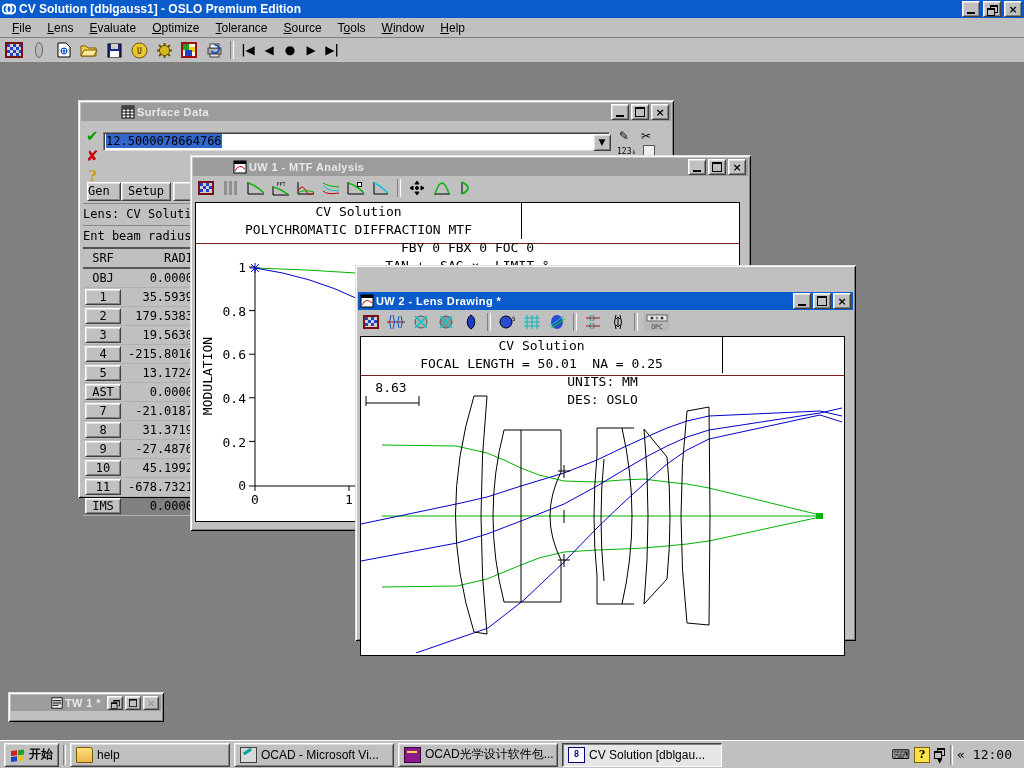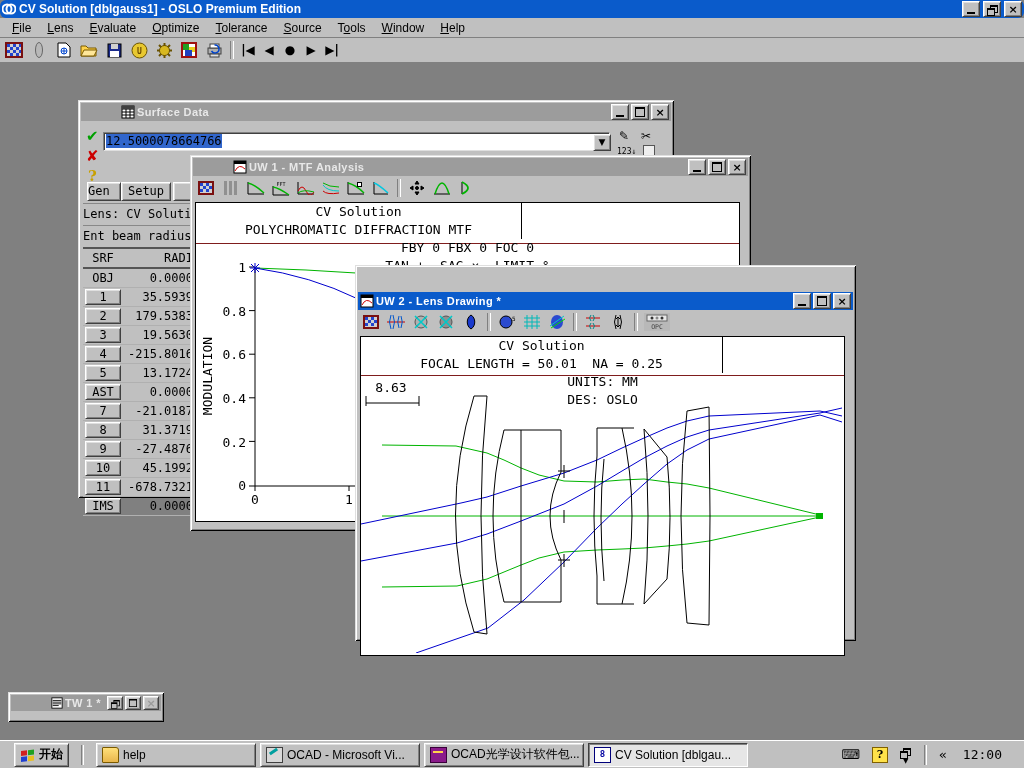--- a/index.html
+++ b/index.html
@@ -25,21 +25,21 @@
       box-shadow:inset 1px 1px 0 #dfdfdf, inset -1px -1px 0 #808080;}
   .g-min{width:8px;height:2px;background:#000;margin-top:7px;}
   .g-max{width:8px;height:7px;border:1px solid #000;border-top-width:2px;}
   .g-res{position:relative;width:10px;height:9px;}
   .g-res:before{content:"";position:absolute;left:3px;top:0;width:6px;height:5px;border:1px solid #000;border-top-width:2px;}
   .g-res:after{content:"";position:absolute;left:0;top:3px;width:6px;height:5px;border:1px solid #000;border-top-width:2px;background:#c0c0c0;}
   .g-x{font:bold 11px "DejaVu Sans",sans-serif;color:#000;line-height:1;}
   .g-x.dim{color:#9a9a9a;}
   .wicon{width:14px;height:14px;flex:none;}
   
-  #titlebar{position:absolute;left:0;top:0;width:1024px;height:18px;background:#0a5bcb;display:flex;align-items:center;gap:3px;padding:0 2px;box-sizing:border-box;border-radius:6px;}
+  #titlebar{position:absolute;left:0;top:0;width:1024px;height:18px;background:#0a5bcb;display:flex;align-items:center;gap:3px;padding:0 2px;box-sizing:border-box;}
   #titlebar .t{flex:1;color:#fff;font:bold 12px "Liberation Sans",sans-serif;}
   #menubar{position:absolute;left:0;top:18px;width:1024px;height:20px;background:#c0c0c0;display:flex;align-items:center;padding-left:4px;box-sizing:border-box;border-bottom:1px solid #808080;}
   .menu-item{font:12px "Liberation Sans",sans-serif;color:#000;padding:2px 8px;}
   #maintb{position:absolute;left:0;top:38px;width:1024px;height:26px;background:#c0c0c0;display:flex;align-items:center;gap:3px;padding-left:3px;box-sizing:border-box;border-bottom:2px solid #808080;}
   .tbi{width:22px;height:20px;display:flex;align-items:center;justify-content:center;flex:none;}
   .tbsep{width:2px;height:18px;border-left:1px solid #808080;border-right:1px solid #fff;margin:0 2px;flex:none;}
   .vcr{font:bold 12px "DejaVu Sans",sans-serif;color:#000;width:18px;text-align:center;flex:none;}
   
   .body{position:relative;width:100%;height:calc(100% - 18px);}
   .mono{font-family:"DejaVu Sans Mono",monospace;}
@@ -50,21 +50,21 @@
   
   .sd-row{display:flex;height:18px;align-items:center;border-bottom:1px solid #b0b0b0;}
   .sd-srf{width:40px;text-align:center;flex:none;display:flex;align-items:center;justify-content:center;}
   .sd-rad{width:70px;text-align:right;padding-right:3px;flex:none;}
   .rowbtn{display:inline-block;width:34px;height:14px;line-height:14px;text-align:center;}
   .rowbtn.raised{background:#c0c0c0;border:1px solid;border-color:#fff #404040 #404040 #fff;box-shadow:inset 1px 1px 0 #dfdfdf, inset -1px -1px 0 #808080;}
   .sd-table{font:12px "DejaVu Sans Mono",monospace;}
   
   #statusbar{position:absolute;left:0;top:718px;width:1024px;height:22px;background:#c0c0c0;border-top:1px solid #fff;display:flex;gap:3px;padding:2px 0 0 2px;box-sizing:border-box;}
   .stat{height:16px;line-height:16px;font:11px "DejaVu Sans Mono",monospace;padding:0 6px;color:#000;}
-  #taskbar{position:absolute;left:0;top:740px;width:1024px;height:28px;background:#c0c0c0;border-top:1px solid #fff;display:flex;align-items:center;gap:12px;padding:0 14px;box-sizing:border-box;}
+  #taskbar{position:absolute;left:0;top:740px;width:1024px;height:28px;background:#c0c0c0;border-top:1px solid #fff;display:flex;align-items:center;gap:4px;padding:0 4px;box-sizing:border-box;}
   .task{height:22px;display:flex;align-items:center;gap:4px;padding:0 5px;font:12px "Liberation Sans",sans-serif;overflow:hidden;white-space:nowrap;flex:none;}
   .task.active{border-color:#404040 #fff #fff #404040;background:#e6e6e6;box-shadow:inset 1px 1px 0 #808080;}
   .ticon{width:15px;height:14px;flex:none;}
   .folder-icon{background:linear-gradient(#ffe07a,#e8b64c);border:1px solid #7a5a00;border-radius:1px 3px 1px 1px;}
   .ocad-icon{background:#d8d8d8;border:1px solid #404040;position:relative;}
   .ocad-icon:before{content:"";position:absolute;left:2px;top:2px;width:9px;height:3px;background:#00a0a0;transform:rotate(-35deg);}
   .book-icon{background:#8a1a8a;border:1px solid #3a003a;position:relative;}
   .book-icon:before{content:"";position:absolute;left:2px;top:3px;width:10px;height:2px;background:#ffd24a;}
   .oslo-icon{background:#fff;border:1px solid #00007a;position:relative;font:bold 9px "DejaVu Sans Mono",monospace;color:#0000a0;text-align:center;line-height:12px;}
   .oslo-icon:before{content:"8";}

